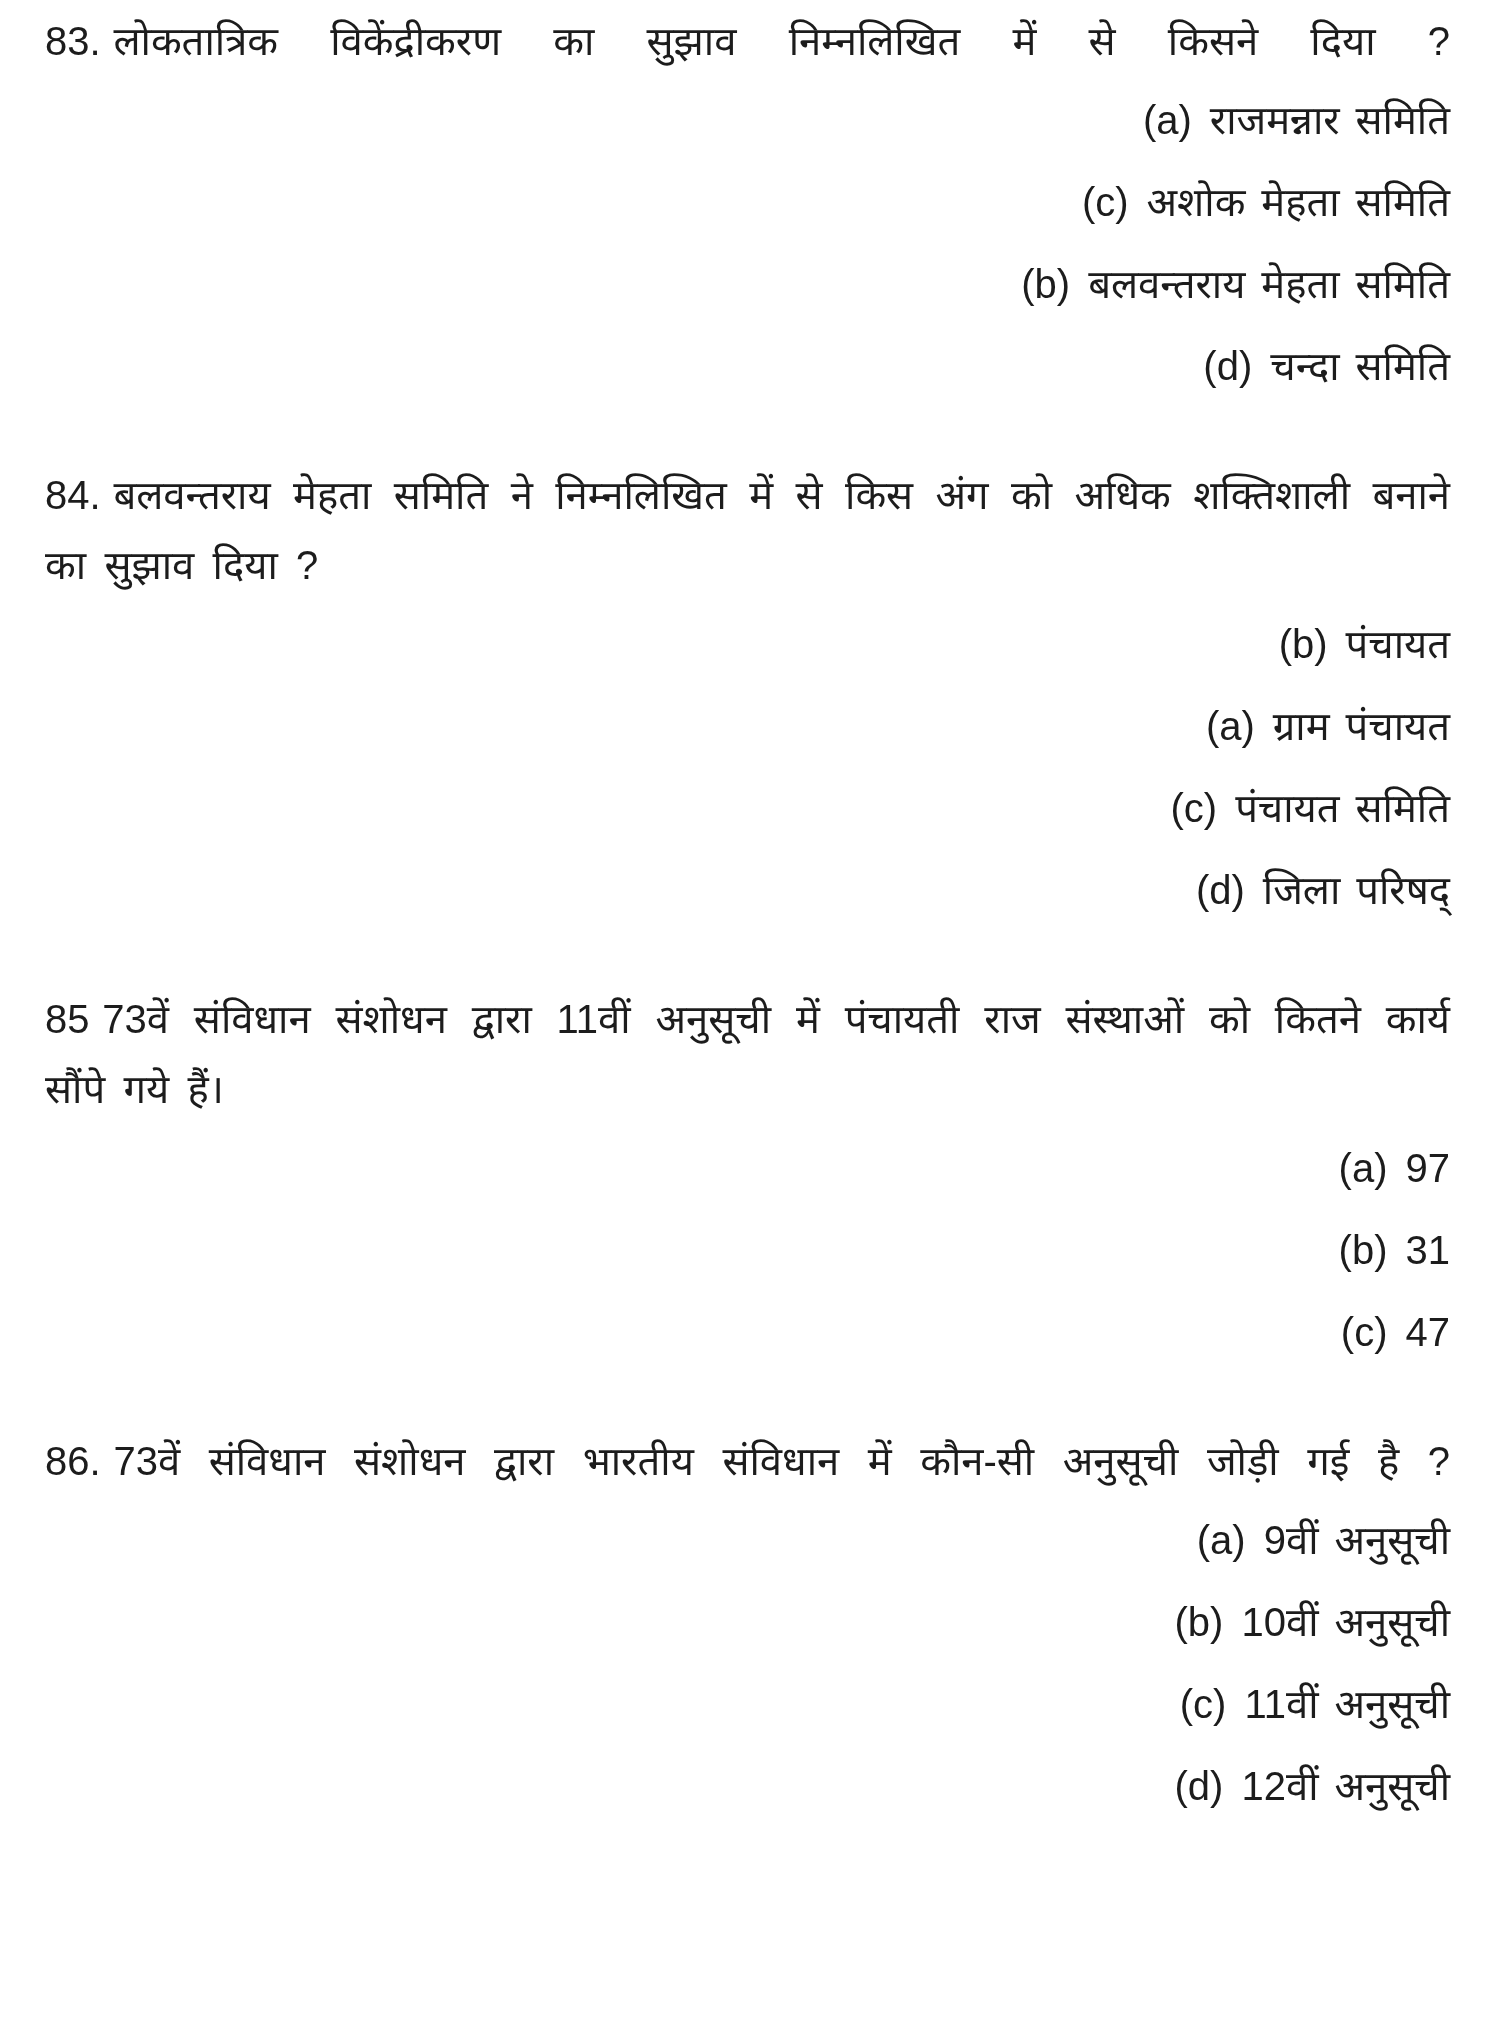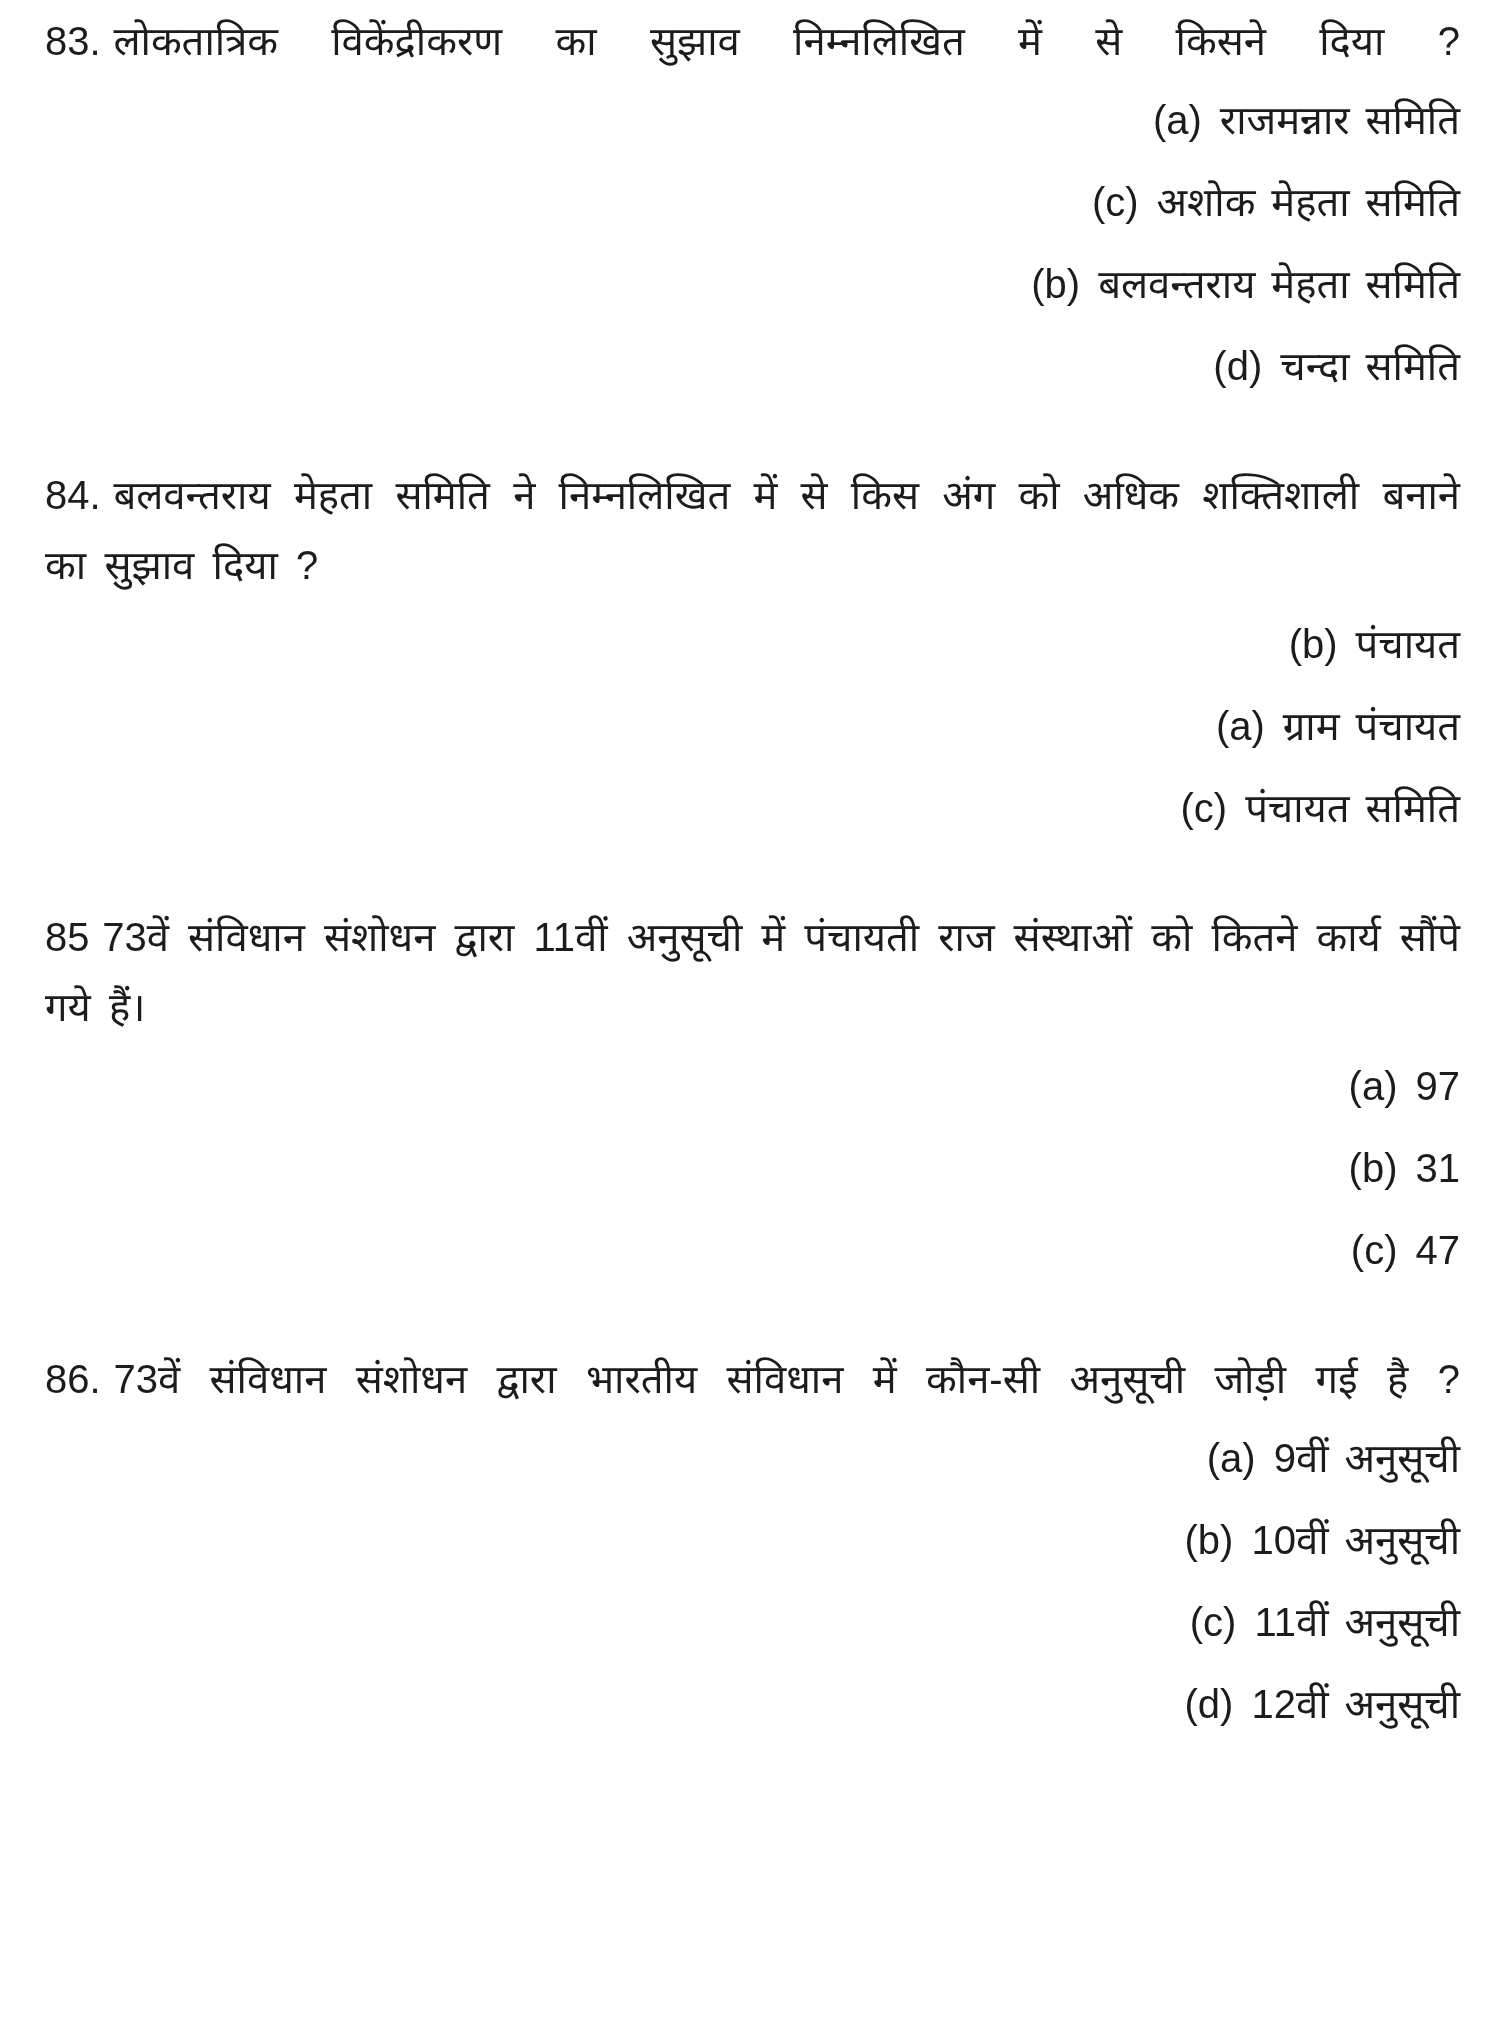--- a/index.html
+++ b/index.html
@@ -11,21 +11,21 @@
     width: 1505px;
     min-height: 2034px;
     box-sizing: border-box;
     padding: 6px 45px 10px 45px;
     font-family: "Liberation Sans", sans-serif;
     font-size: 40px;
     color: #1c1c1c;
     -webkit-font-smoothing: antialiased;
   }
   .question-block {
-    margin: 0 0 70px 0;
+    margin: 0 10px 70px 0;
   }
   .q-title {
     margin: 0 0 20px 0;
     line-height: 1.75;
     text-align: justify;
     word-spacing: 0.18em;
   }
   .q-title.stretch-last {
     text-align-last: justify;
   }
@@ -52,20 +52,21 @@
   <p class="option"><span class="opt-label">(c)</span><span>अशोक मेहता समिति</span></p>
   <p class="option"><span class="opt-label">(b)</span><span>बलवन्तराय मेहता समिति</span></p>
   <p class="option"><span class="opt-label">(d)</span><span>चन्दा समिति</span></p>
 </section>
 
 <section class="question-block">
   <p class="q-title"><span class="q-number">84.</span><span>बलवन्तराय मेहता समिति ने निम्नलिखित में से किस अंग को अधिक शक्तिशाली बनाने का सुझाव दिया ?</span></p>
   <p class="option"><span class="opt-label">(b)</span><span>पंचायत</span></p>
   <p class="option"><span class="opt-label">(a)</span><span>ग्राम पंचायत</span></p>
   <p class="option"><span class="opt-label">(c)</span><span>पंचायत समिति</span></p>
+  <p class="option"><span class="opt-label">(d)</span><span>जिला परिषद्</span></p>
 </section>
 
 <section class="question-block">
   <p class="q-title"><span class="q-number">85</span><span>73वें संविधान संशोधन द्वारा 11वीं अनुसूची में पंचायती राज संस्थाओं को कितने कार्य सौंपे गये हैं।</span></p>
   <p class="option"><span class="opt-label">(a)</span><span>97</span></p>
   <p class="option"><span class="opt-label">(b)</span><span>31</span></p>
   <p class="option"><span class="opt-label">(c)</span><span>47</span></p>
 </section>
 
 <section class="question-block">

